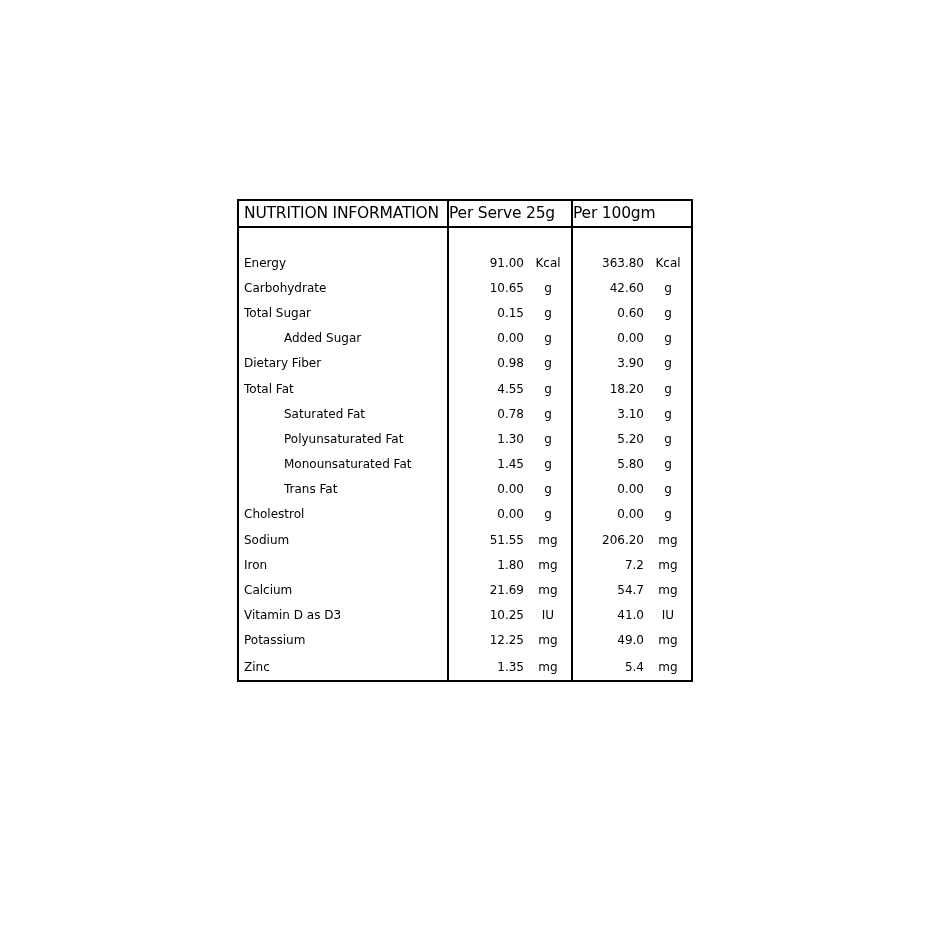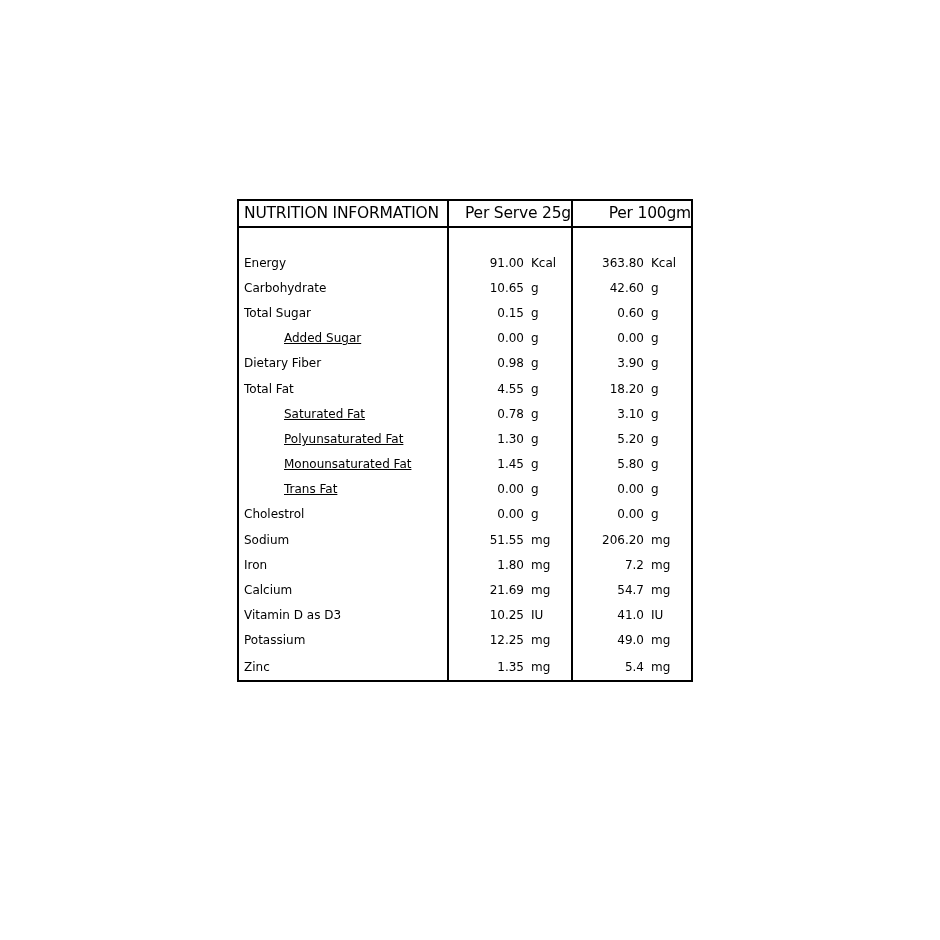--- a/index.html
+++ b/index.html
@@ -50,21 +50,21 @@
     font-weight: normal;
     letter-spacing: -0.2px;
     border-radius: 13px;
   }
   .hdr .h-label {
     padding-left: 5px;
     text-align: left;
   }
   .hdr .h-serve,
   .hdr .h-100 {
-    text-align: right;
+    text-align: left;
     border-left: 2px solid #000;
   }
 
   
   .spacer td {
     height: 22px;
   }
   .spacer .vline {
     border-left: 2px solid #000;
   }
@@ -89,26 +89,26 @@
     justify-content: flex-end;
     align-items: baseline;
     white-space: nowrap;
   }
   .row .num {
     text-align: right;
     display: inline-block;
   }
   .row .unit {
     display: inline-block;
-    text-align: left;
+    text-align: center;
     margin-left: 7px;
     width: 34px;
   }
 
-  .indent1 { padding-left: 45px !important; text-decoration: underline; }
+  .indent1 { padding-left: 45px !important; }
 
   
   .row.last td { height: 27px; }
 </style>
 </head>
 <body>
 
 <div class="panel-wrap">
   <table class="nutrition">
     <colgroup>

